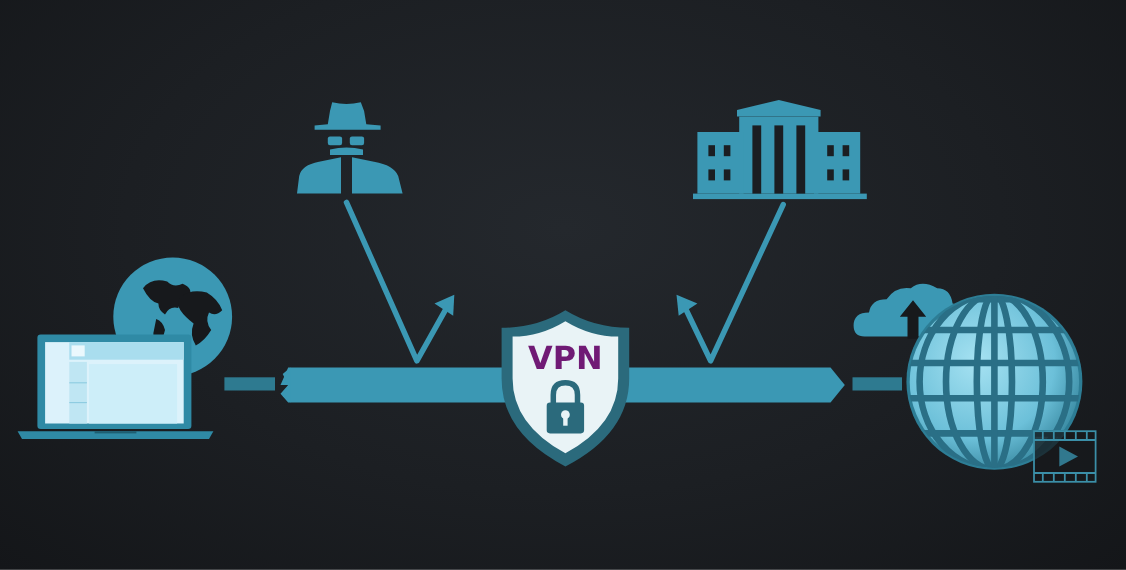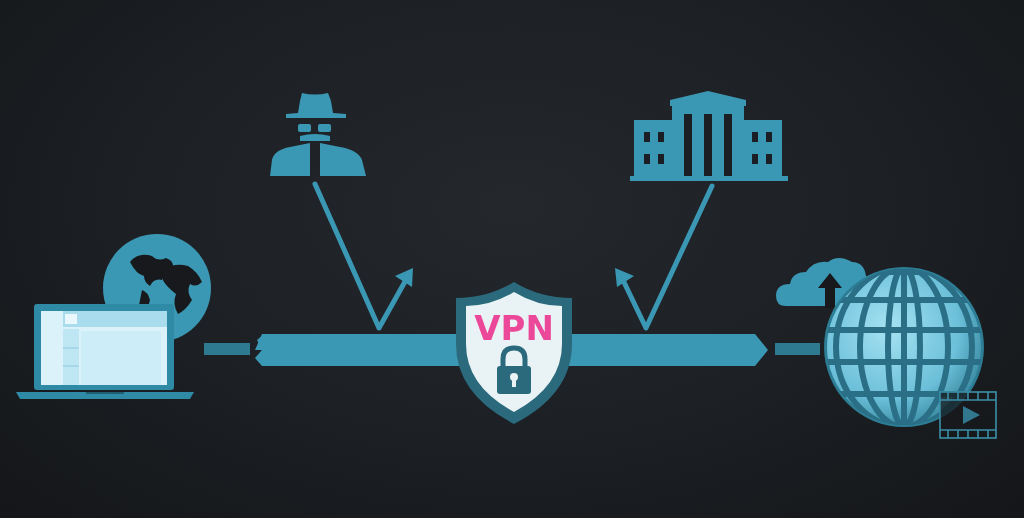--- a/index.html
+++ b/index.html
@@ -8,22 +8,22 @@
     background: radial-gradient(ellipse at 50% 40%, #24282d 0%, #1c1f23 55%, #141619 100%);
     font-family: "DejaVu Sans", sans-serif;
     position: relative;
   }
   .stage { position: absolute; left: 0; top: 0; width: 1024px; height: 518px; }
   svg.scene { position: absolute; left: 0; top: 0; }
   .label-vpn {
     position: absolute;
     left: 458px; top: 308px; width: 112px; text-align: center;
     font-family: "DejaVu Sans", sans-serif;
-    font-weight: bold; font-size: 34px; letter-spacing: 0px;
-    color: #ec4899;
+    font-weight: bold; font-size: 29px; letter-spacing: 0px;
+    color: #701a75;
   }
 </style>
 </head>
 <body>
 
 <div class="stage">
 <svg class="scene" width="1024" height="518" viewBox="0 0 1024 518">
   <defs>
     <radialGradient id="globeGrad" cx="40%" cy="38%" r="65%">
       <stop offset="0%" stop-color="#a6e2f2"></stop>

